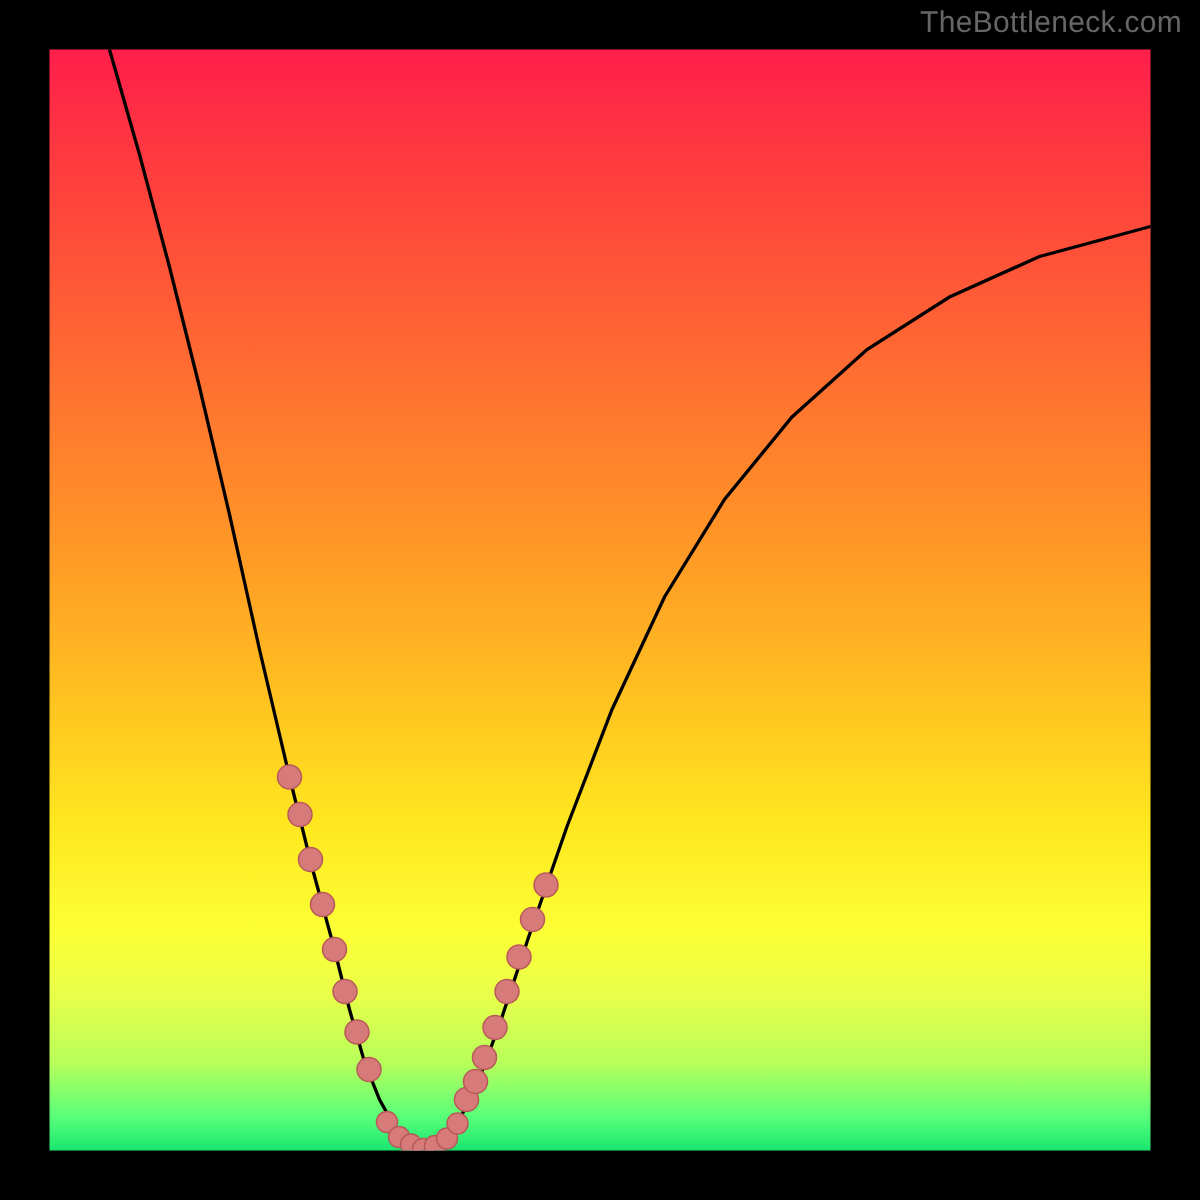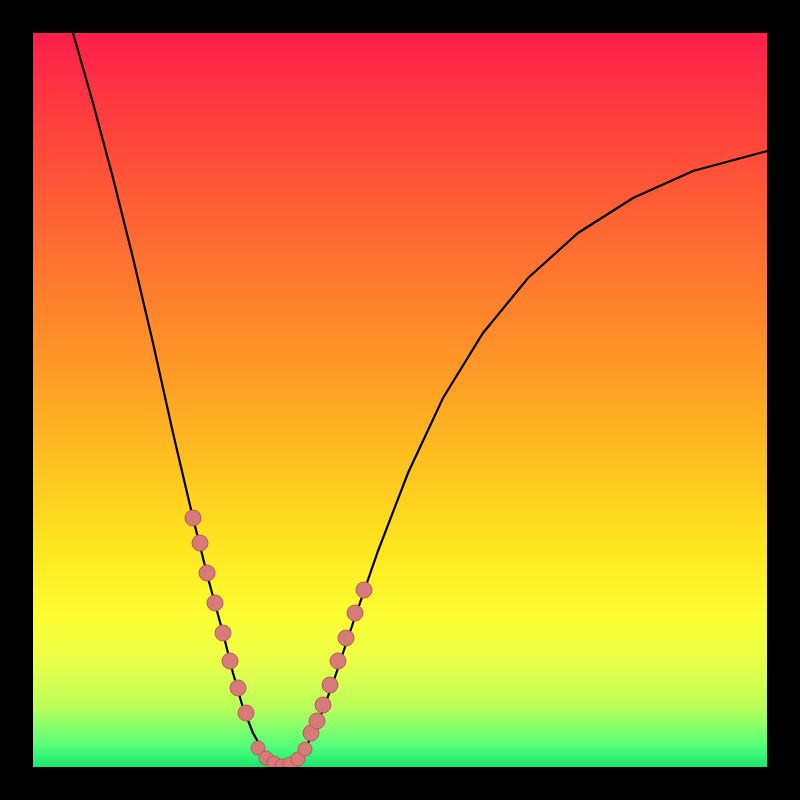--- a/index.html
+++ b/index.html
@@ -72,20 +72,21 @@
   .curve circle.pt {
     fill: #d77a7a;
     stroke: #b85a5a;
     stroke-width: 1;
   }
 </style>
 </head>
 <body>
 
 <div class="frame">
+  <div class="watermark">TheBottleneck.com</div>
 
   <div class="plot">
     <div class="gradient"></div>
     <svg class="curve" viewBox="0 0 734 734" preserveAspectRatio="none">
       <path class="main" d="M40 0 L60 70 L80 145 L100 225 L120 310 L140 400 L160 485 L175 545 L190 600 L200 640 L210 675 L220 700 L230 718 L240 730 L250 733 L260 730 L270 720 L285 690 L300 650 L320 590 L345 518 L375 440 L410 365 L450 300 L495 245 L545 200 L600 165 L660 138 L734 118"></path>
       <g>
           <circle class="pt" cx="160" cy="485" r="8"></circle>
           <circle class="pt" cx="167" cy="510" r="8"></circle>
           <circle class="pt" cx="174" cy="540" r="8"></circle>
           <circle class="pt" cx="182" cy="570" r="8"></circle>

